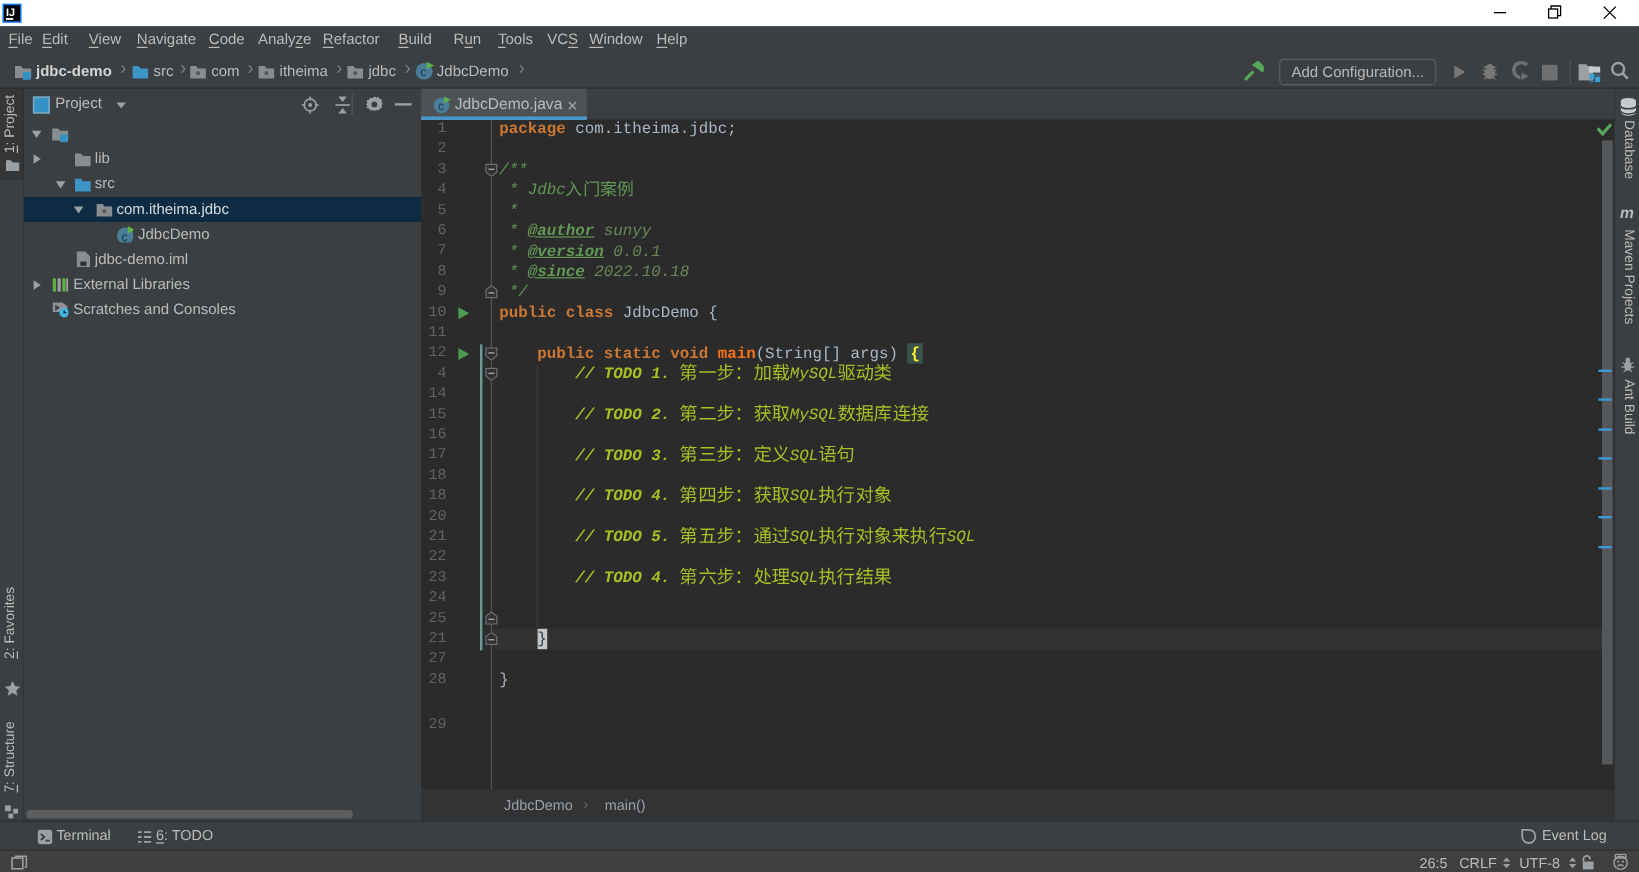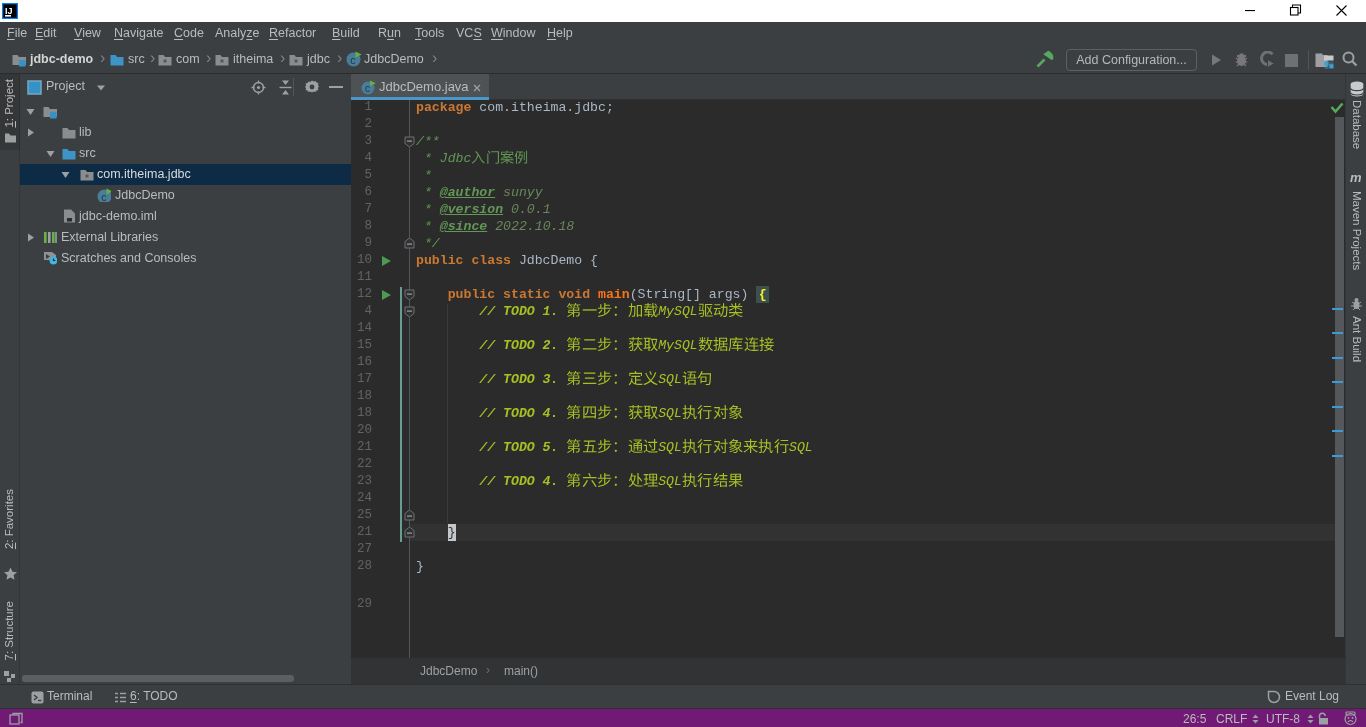--- a/index.html
+++ b/index.html
@@ -47,21 +47,21 @@
 #indent1{position:absolute;left:96px;top:204px;width:1px;height:219px;background:#383a3c}
 .foldm{position:absolute;left:53px}
 .runtri{position:absolute;left:31px;width:0;height:0;border-left:9px solid #4d9b51;border-top:5px solid transparent;border-bottom:5px solid transparent}
 .smark{position:absolute;left:-3px;width:11px;height:2px;background:#3a9bd5;z-index:5}
 #sthumb{position:absolute;left:984px;top:17px;width:9px;height:520px;background:#55585a}
 #okmark{position:absolute;left:980px;top:2px}
 
 #crumbs{position:absolute;left:0;top:584px;width:994px;height:26px;background:#313335;color:#9da1a5;font-size:12px}
 
 #toolrow{position:absolute;left:0;top:684px;width:1366px;height:24px;background:#3c3f41;border-top:1px solid #2e3132;color:#bbb;font-size:12px}
-#statusbar{position:absolute;left:0;top:708px;width:1366px;height:19px;background:#701a75;border-top:1px solid #2e3132;color:#bbb;font-size:12px}
+#statusbar{position:absolute;left:0;top:708px;width:1366px;height:19px;background:#404040;border-top:1px solid #2e3132;color:#bbb;font-size:12px}
 
 .trow{position:absolute;left:0;width:331px;height:21px;line-height:21px}
 .tsel{background:#0d2b45}
 .chev{position:absolute;top:5px;width:11px;height:11px}
 .ticon{position:absolute;top:3.5px;width:14px;height:14px}
 .tlabel{position:absolute;top:0;white-space:nowrap}
 
 .vtextl{position:absolute;transform:rotate(-90deg) translateX(-100%);transform-origin:0 0;white-space:nowrap;color:#bbb;font-size:11.5px;height:13px;line-height:13px}
 .vtextr{position:absolute;transform:rotate(90deg);transform-origin:0 0;white-space:nowrap;color:#bbb;font-size:11.5px;height:13px;line-height:13px}
 u{text-underline-offset:2px}

